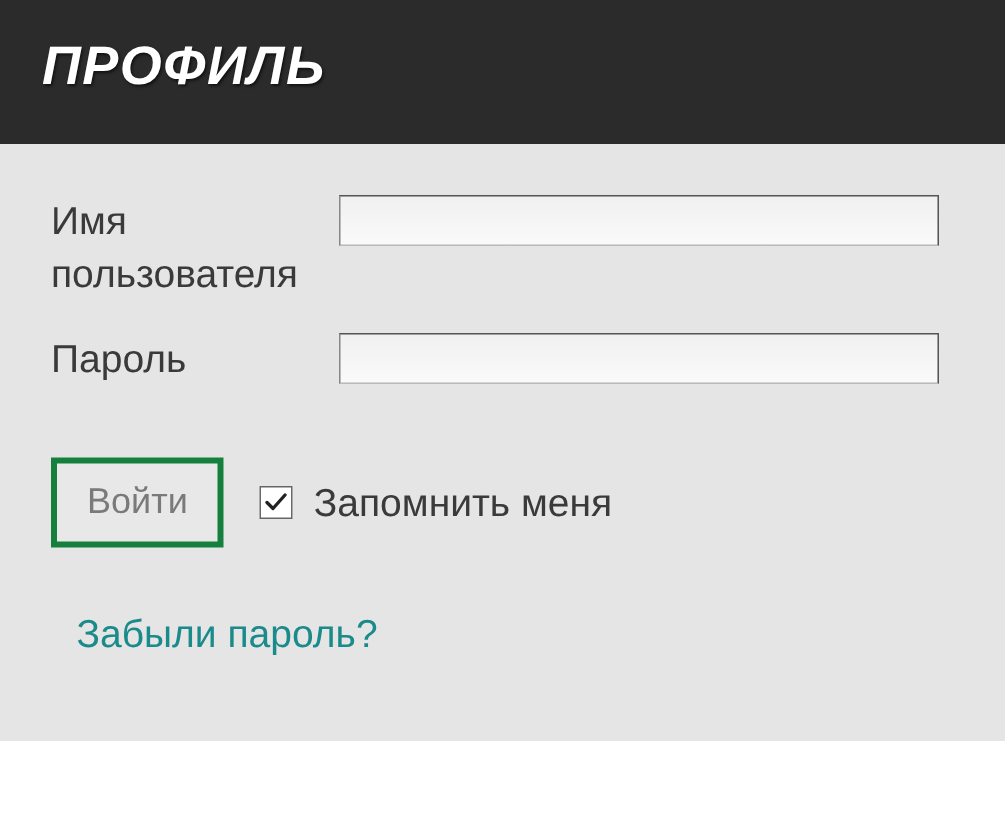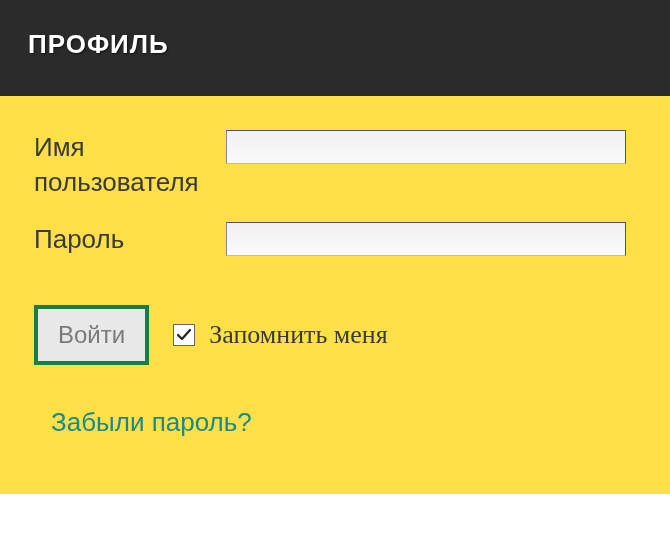--- a/index.html
+++ b/index.html
@@ -19,28 +19,29 @@
     }
     .header {
       background: #2b2b2b;
       padding: 18px 28px 26px 28px;
       height: 96px;
       display: flex;
       align-items: center;
     }
     .header h2 {
       color: #ffffff;
-      font-size: 26px;
+      font-size: 36px;
       font-weight: bold;
       letter-spacing: 1px;
       text-shadow: 1px 1px 2px rgba(0,0,0,0.6);
       font-family: Arial, Helvetica, sans-serif;
+      font-style: italic;
     }
     .body {
-      background: #fde047;
+      background: #e5e5e5;
       padding: 34px 34px 28px 34px;
       min-height: 398px;
     }
     .form-row {
       display: flex;
       align-items: flex-start;
       margin-bottom: 22px;
     }
     .form-label {
       width: 192px;
@@ -74,21 +75,20 @@
       color: #7a7a7a;
       font-size: 24px;
       padding: 12px 20px;
       cursor: pointer;
       font-family: inherit;
     }
     .remember-wrap {
       display: flex;
       align-items: center;
       margin-left: 24px;
-      font-family: Liberation Serif, serif;
     }
     .checkbox-box {
       width: 22px;
       height: 22px;
       background: #fff;
       border: 1px solid #666;
       display: inline-flex;
       align-items: center;
       justify-content: center;
       cursor: pointer;

